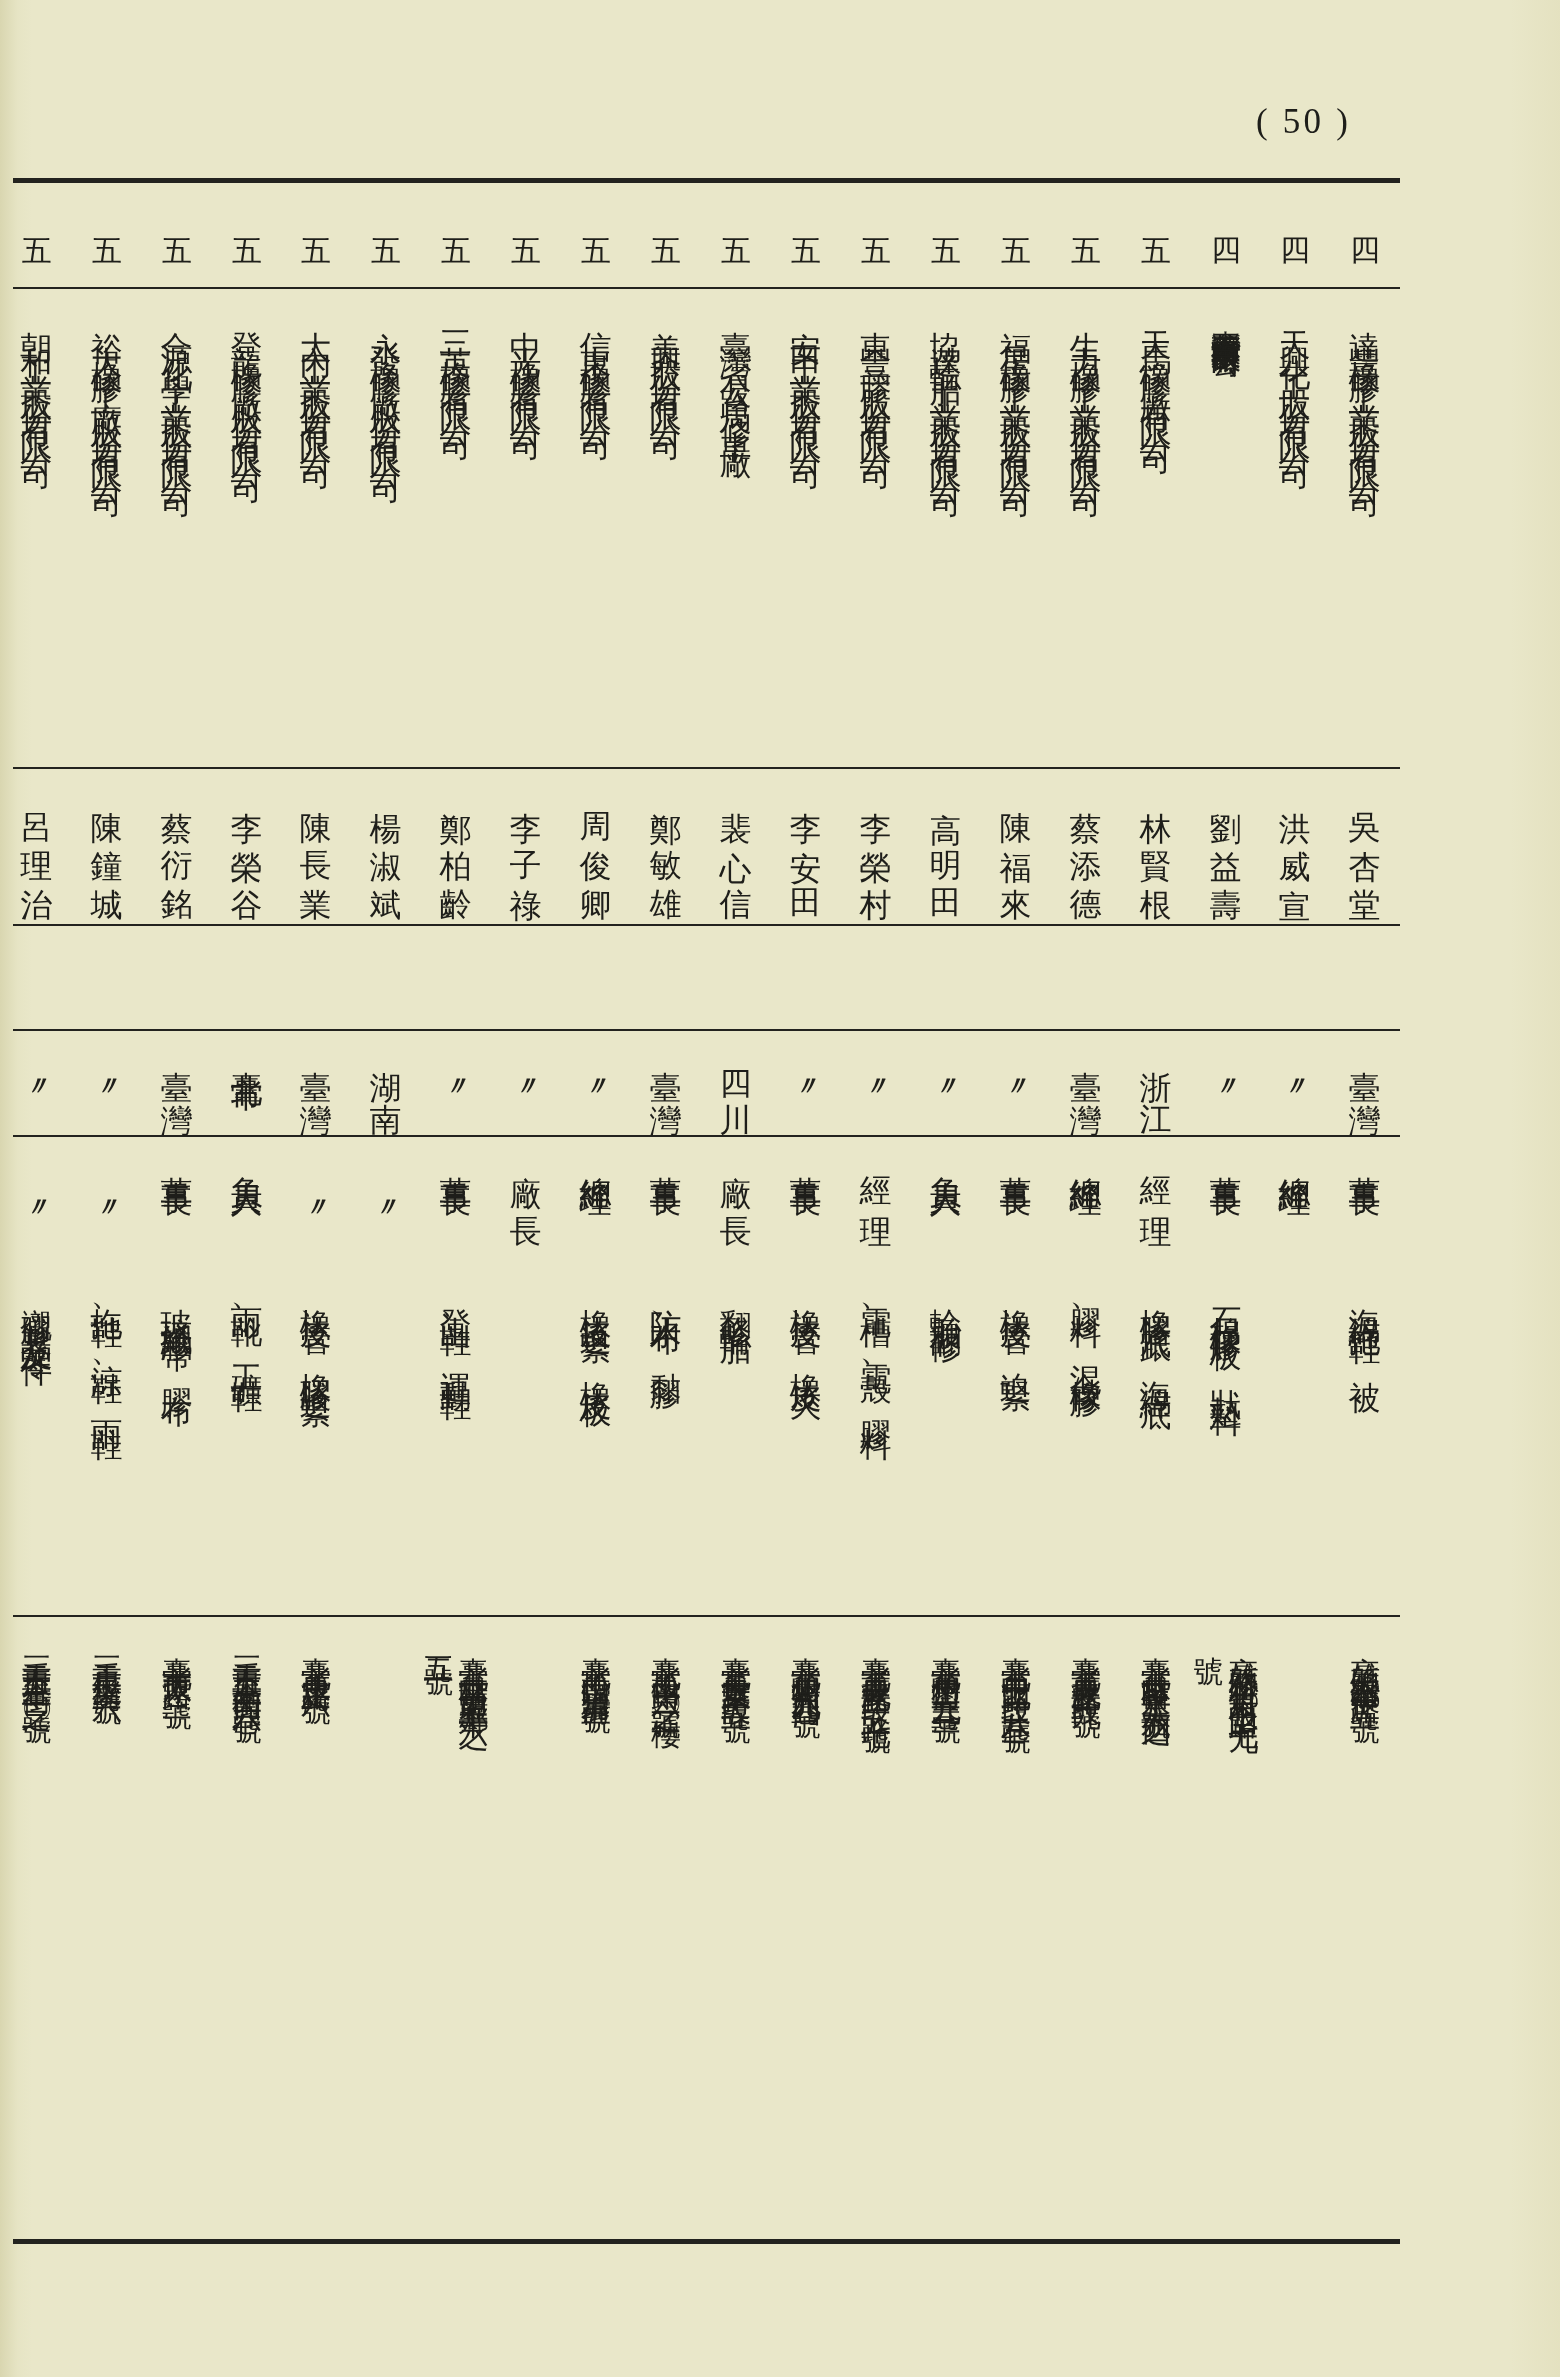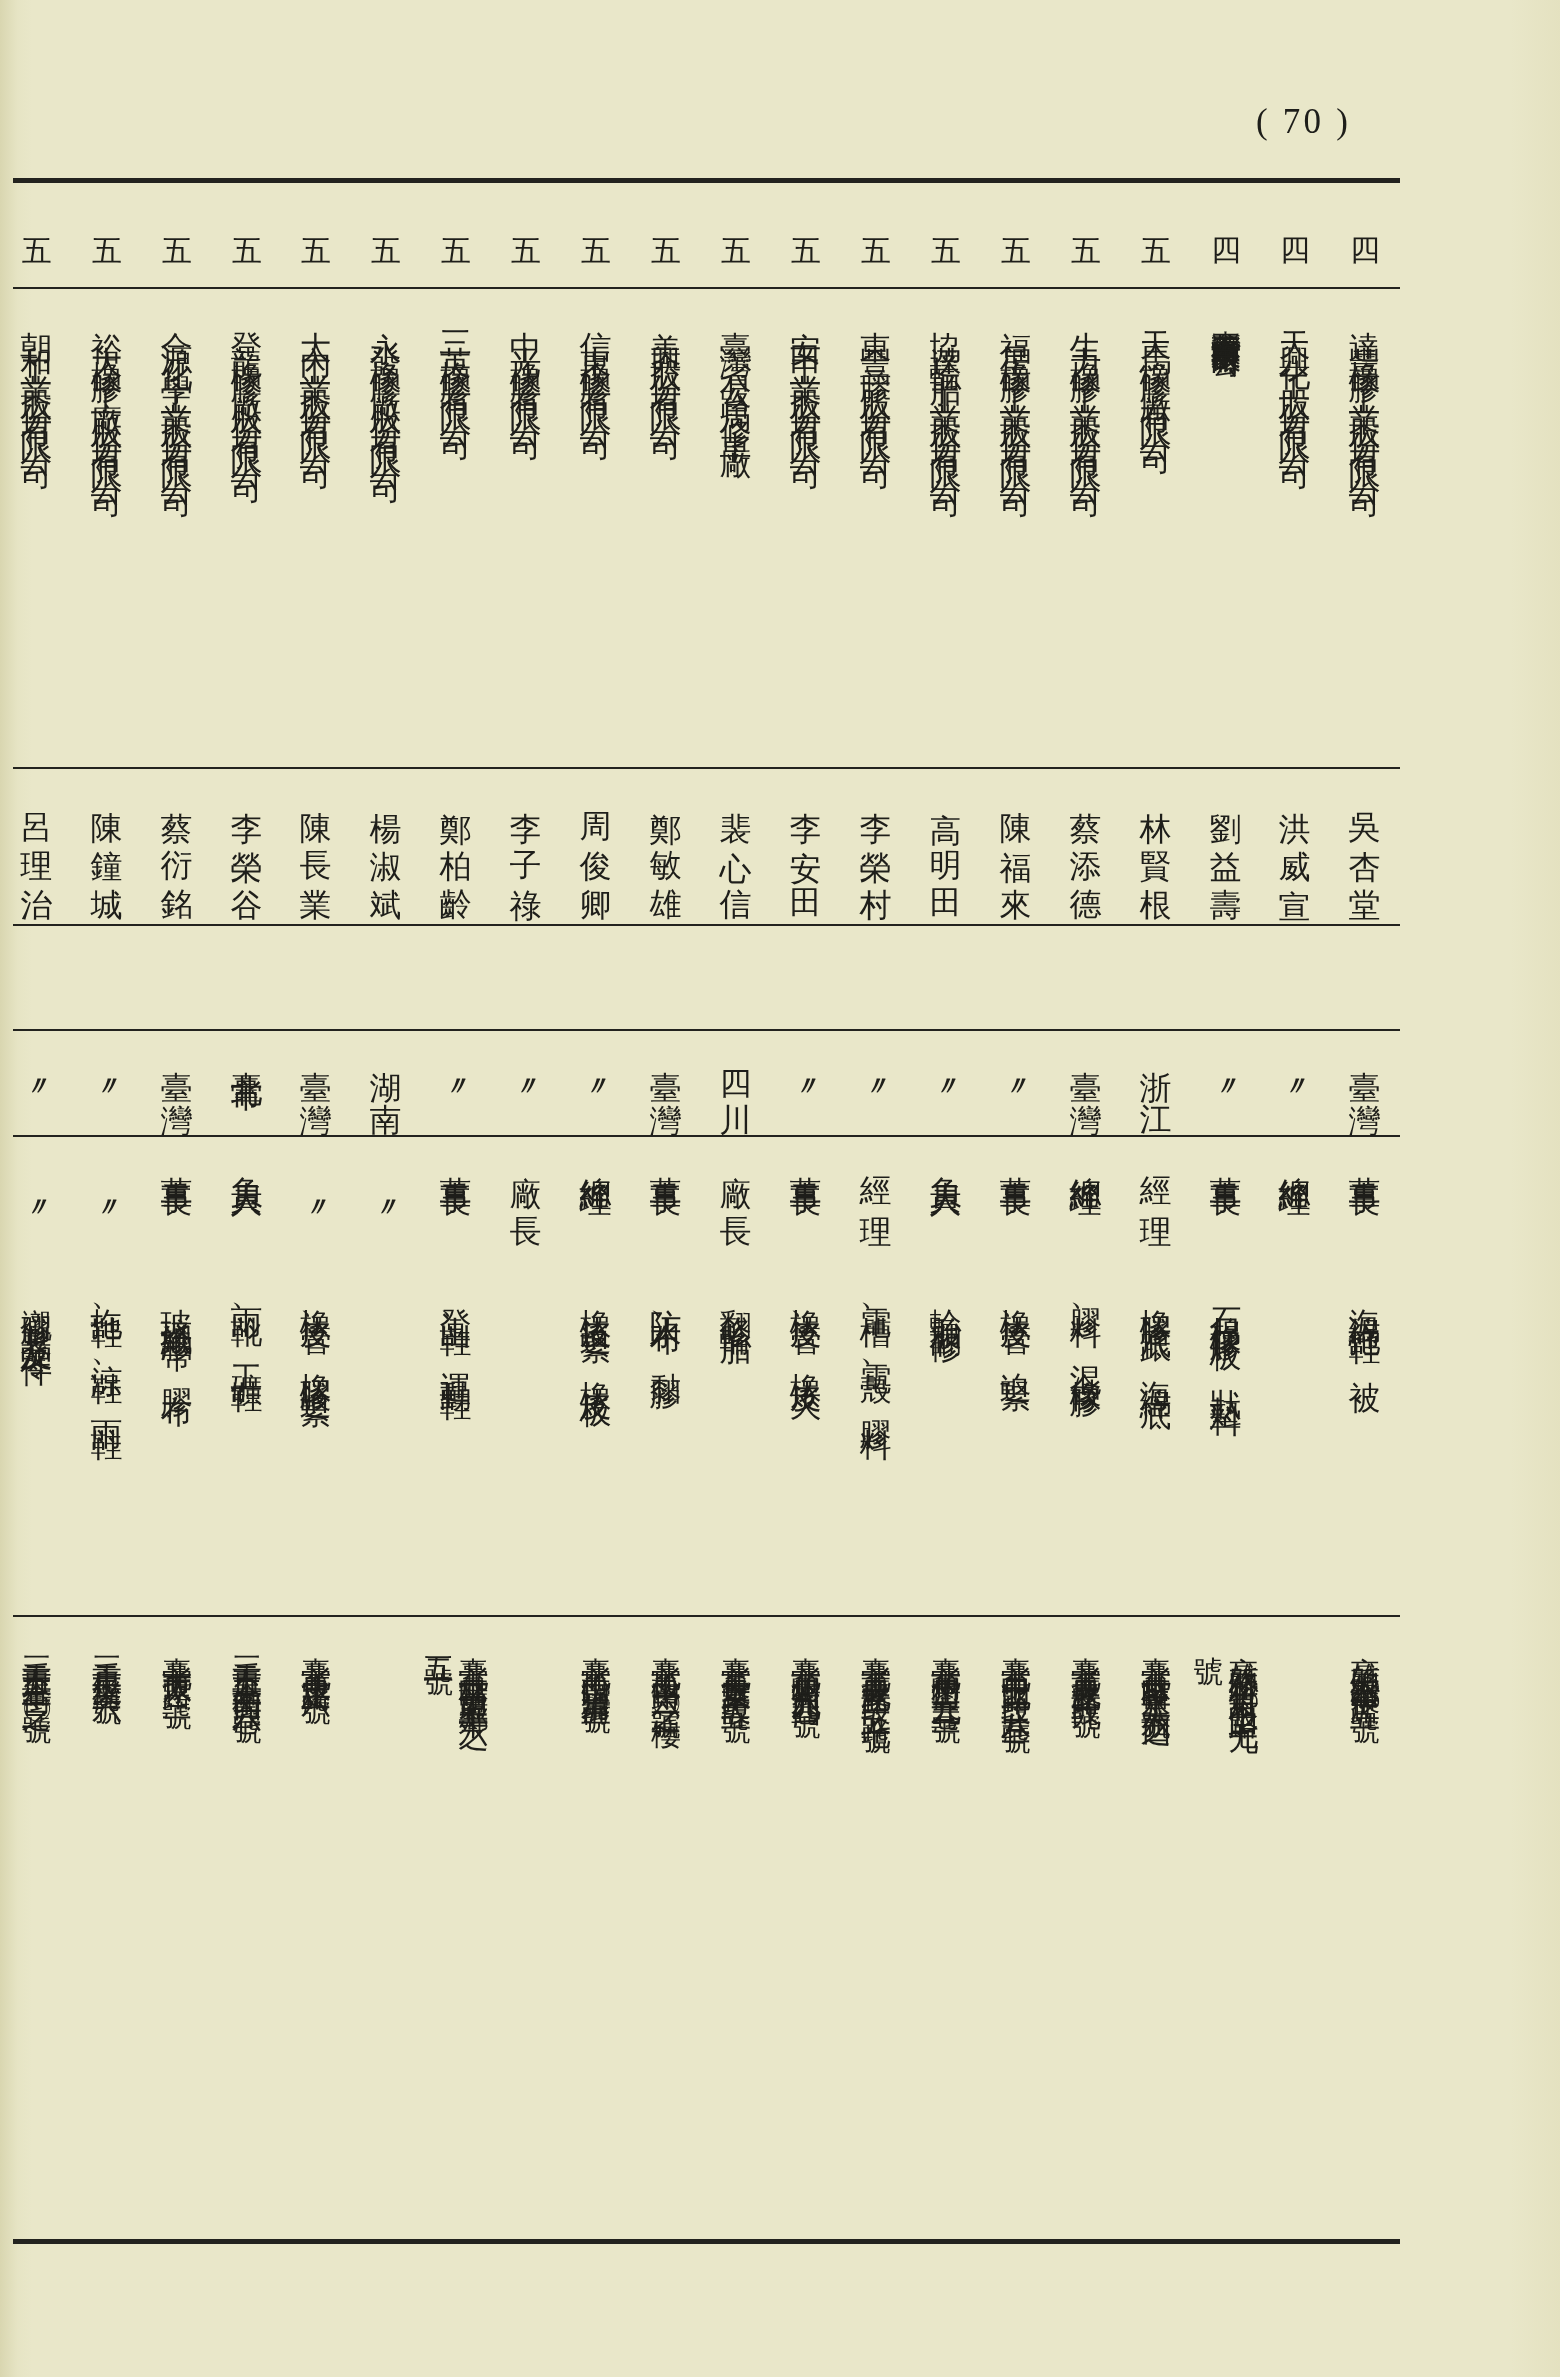--- a/index.html
+++ b/index.html
@@ -34,21 +34,21 @@
   .cell.title .vtext { letter-spacing: 4.8px; }
   .cell.title.two .vtext { letter-spacing: 40px; }
   .cell.product .vtext { letter-spacing: 8px; }
   .cell.address { flex-direction: row-reverse; align-items: flex-start; justify-content: center; gap: 4.8px; }
   .cell.address .vtext { letter-spacing: 4.8px; font-size: 30px; }
   .ditto-mark { font-family: "DejaVu Sans", sans-serif; font-size: 27px; font-style: italic; font-weight: bold; }
 </style>
 </head>
 <body>
 
-<div class="page-number">( 70 )</div>
+<div class="page-number">( 50 )</div>
 
 <div class="rule thick" style="top:178px;"></div>
 <div class="rule thin" style="top:287px;"></div>
 <div class="rule thin" style="top:767px;"></div>
 <div class="rule thin" style="top:924px;"></div>
 <div class="rule thin" style="top:1029px;"></div>
 <div class="rule thin" style="top:1135px;"></div>
 <div class="rule thin" style="top:1615px;"></div>
 <div class="rule thick" style="top:2239px;"></div>
 

